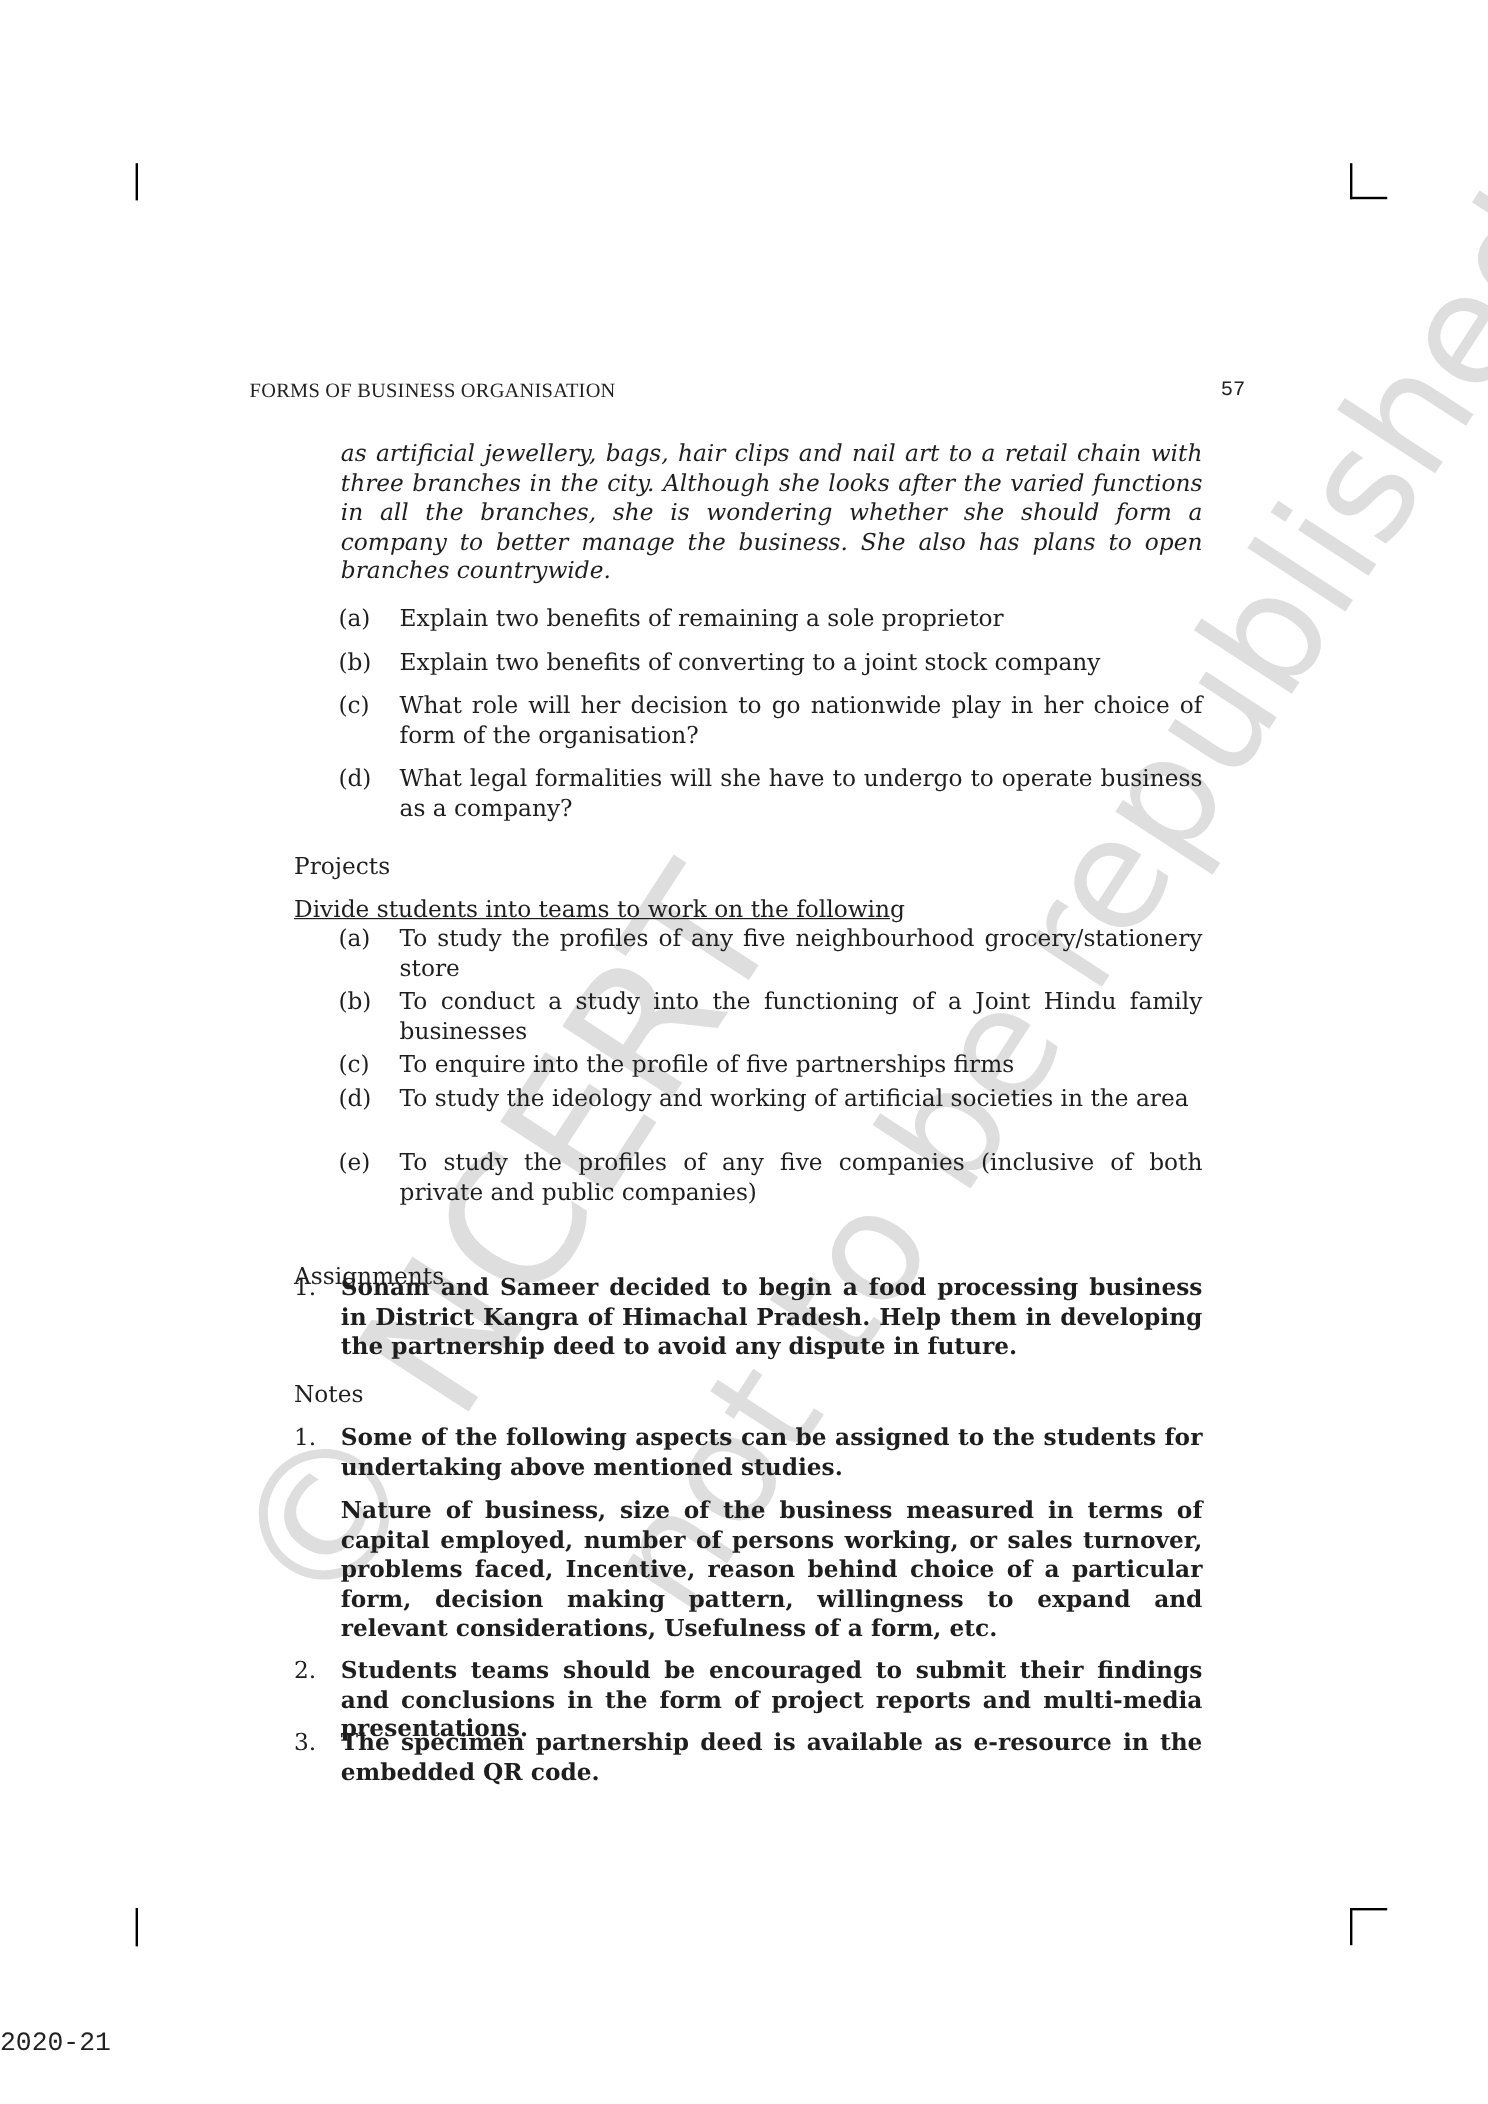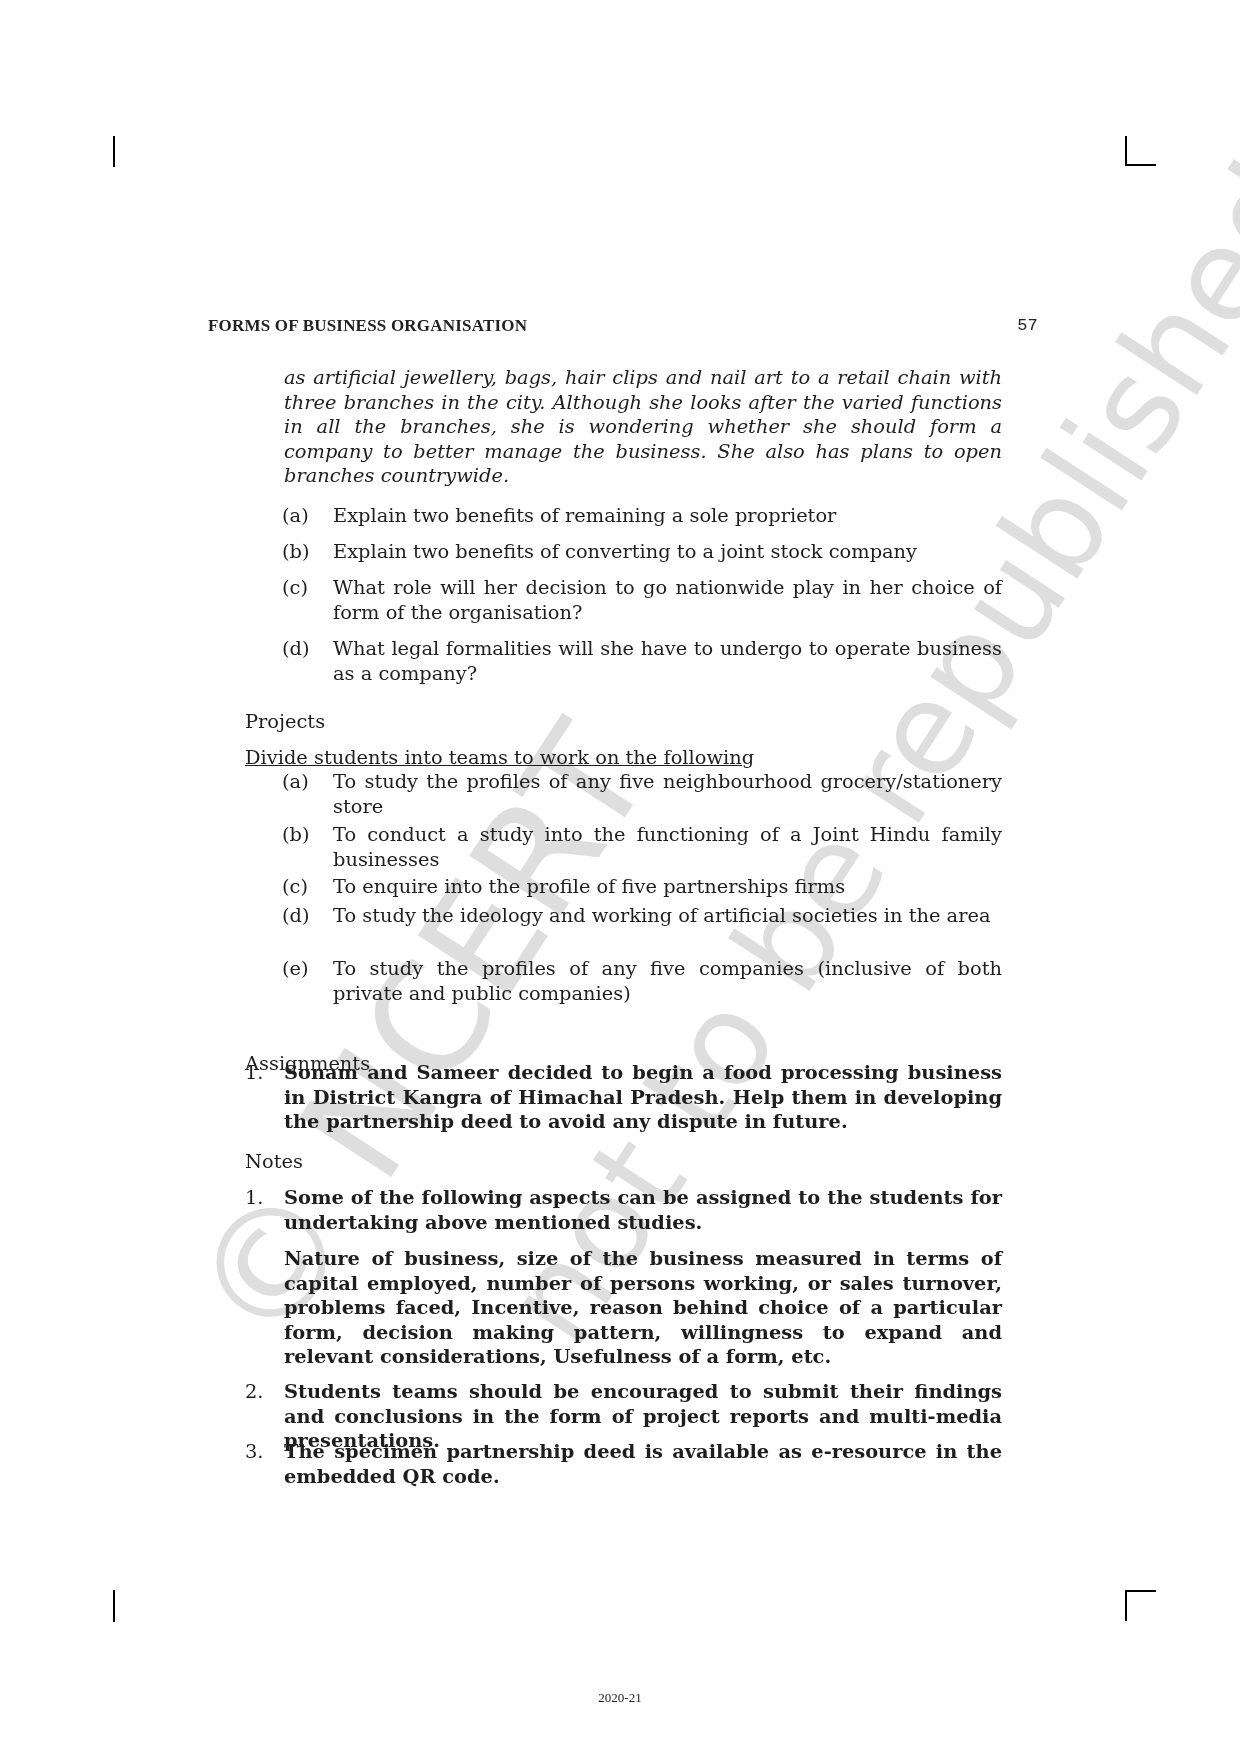--- a/index.html
+++ b/index.html
@@ -1,34 +1,34 @@
 <!DOCTYPE html>
 <html><head>
 <meta charset="utf-8">
 <style>
   html, body { margin: 0; padding: 0; background: #ffffff; }
   body { width: 1240px; height: 1753px; position: relative; overflow: hidden;
          font-family: "DejaVu Serif", "Liberation Serif", serif; color: #1e1e1e; }
   .crop { position: absolute; background: #000; }
   .running-head { position: absolute; top: 316px; left: 208px; width: 830px;
          font-family: "Liberation Serif", serif; font-size: 17px; letter-spacing: 0.2px; color: #222; }
-  .running-head .title { position: absolute; left: 0; top: 0; font-weight: bold; }
+  .running-head .title { position: absolute; left: 0; top: 0; }
   .running-head .pageno { position: absolute; right: 0; top: 0; font-family: Liberation Mono, monospace; font-size: 17px; }
   .blk { position: absolute; font-size: 19.4px; line-height: 24.5px; text-align: justify; text-align-last: left; font-style: italic; }
   .body { left: 284px; width: 718px; }
   .item { position: absolute; left: 282px; width: 720px; font-size: 19.4px; line-height: 24.5px; }
   .item .lbl { position: absolute; left: 0; top: 0; }
   .item .txt { position: absolute; left: 51px; width: 669px; text-align: justify; text-align-last: left; }
   .num { position: absolute; left: 245px; width: 757px; font-size: 19.4px; line-height: 24.5px; }
   .num .lbl { position: absolute; left: 0; top: 0; }
   .num .txt { position: absolute; left: 39px; width: 718px; text-align: justify; text-align-last: left; font-weight: bold; }
   .heading { position: absolute; left: 245px; font-weight: normal; font-size: 19.4px; }
   .intro { position: absolute; left: 245px; font-size: 19.4px; text-decoration: underline; }
-  .footer { position: absolute; top: 1690px; left: 0; width: 1240px; text-align: center;
-         font-family: Liberation Serif, serif; font-size: 13px; color: #222; }
+  .footer { position: absolute; top: 1690px; left: 0; width: 1240px; text-align: left;
+         font-family: Liberation Mono, monospace; font-size: 22px; color: #222; }
   .wm { position: absolute; color: #dedede; font-family: "DejaVu Sans", sans-serif;
         font-size: 150px; white-space: nowrap; transform-origin: left bottom; pointer-events: none; }
   .wm1 { left: 305px; top: 1200px; transform: rotate(-57deg); }
   .wm2 { left: 600px; top: 1220px; transform: rotate(-57deg); font-size: 128px; }
   .content { position: relative; z-index: 2; }
 </style>
 </head>
 <body>
 
 <div class="crop" style="left:113px;top:136px;width:2px;height:31px;"></div>

